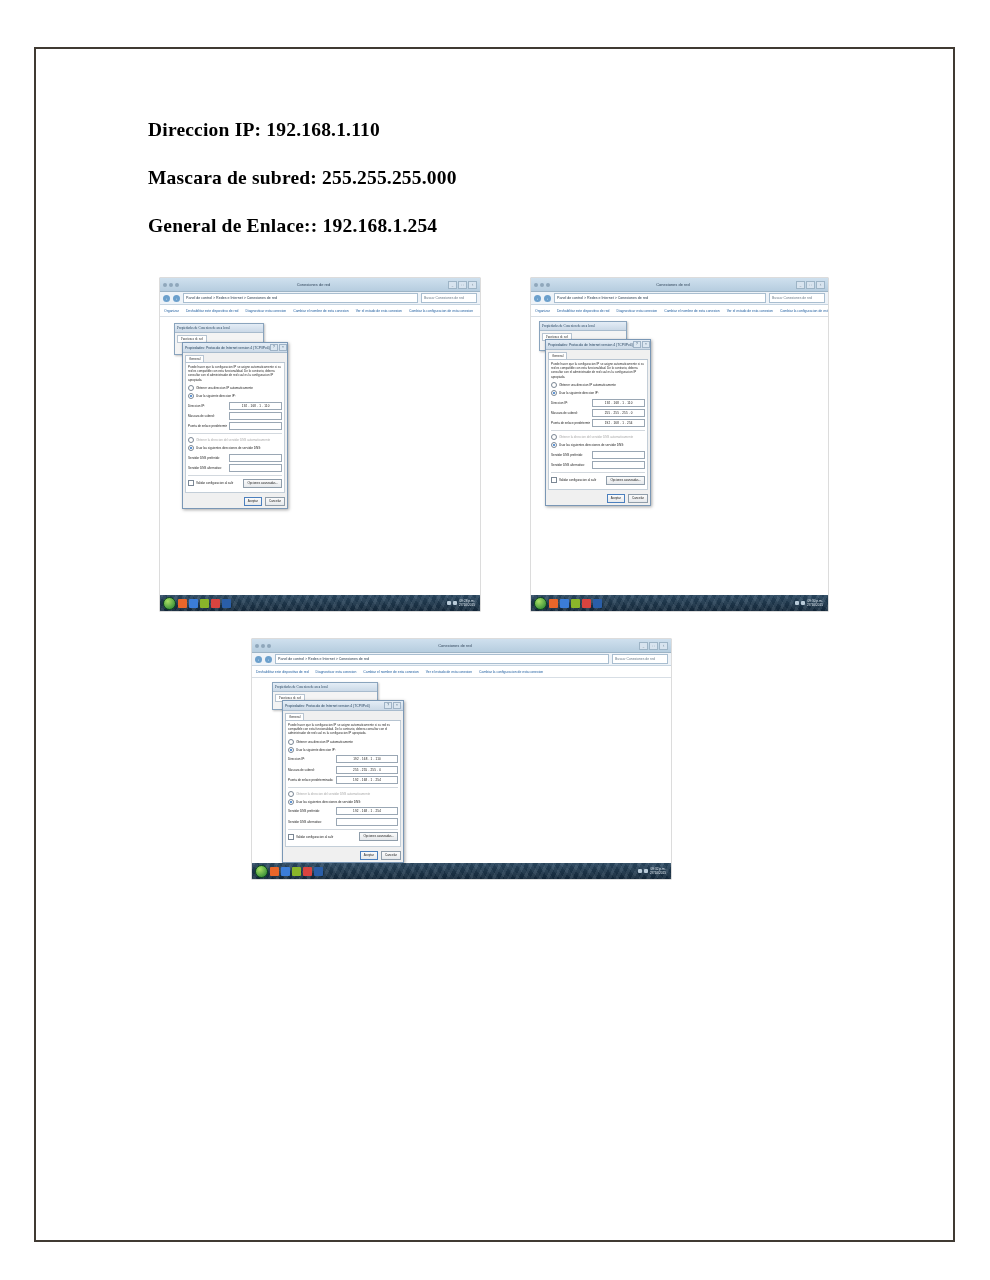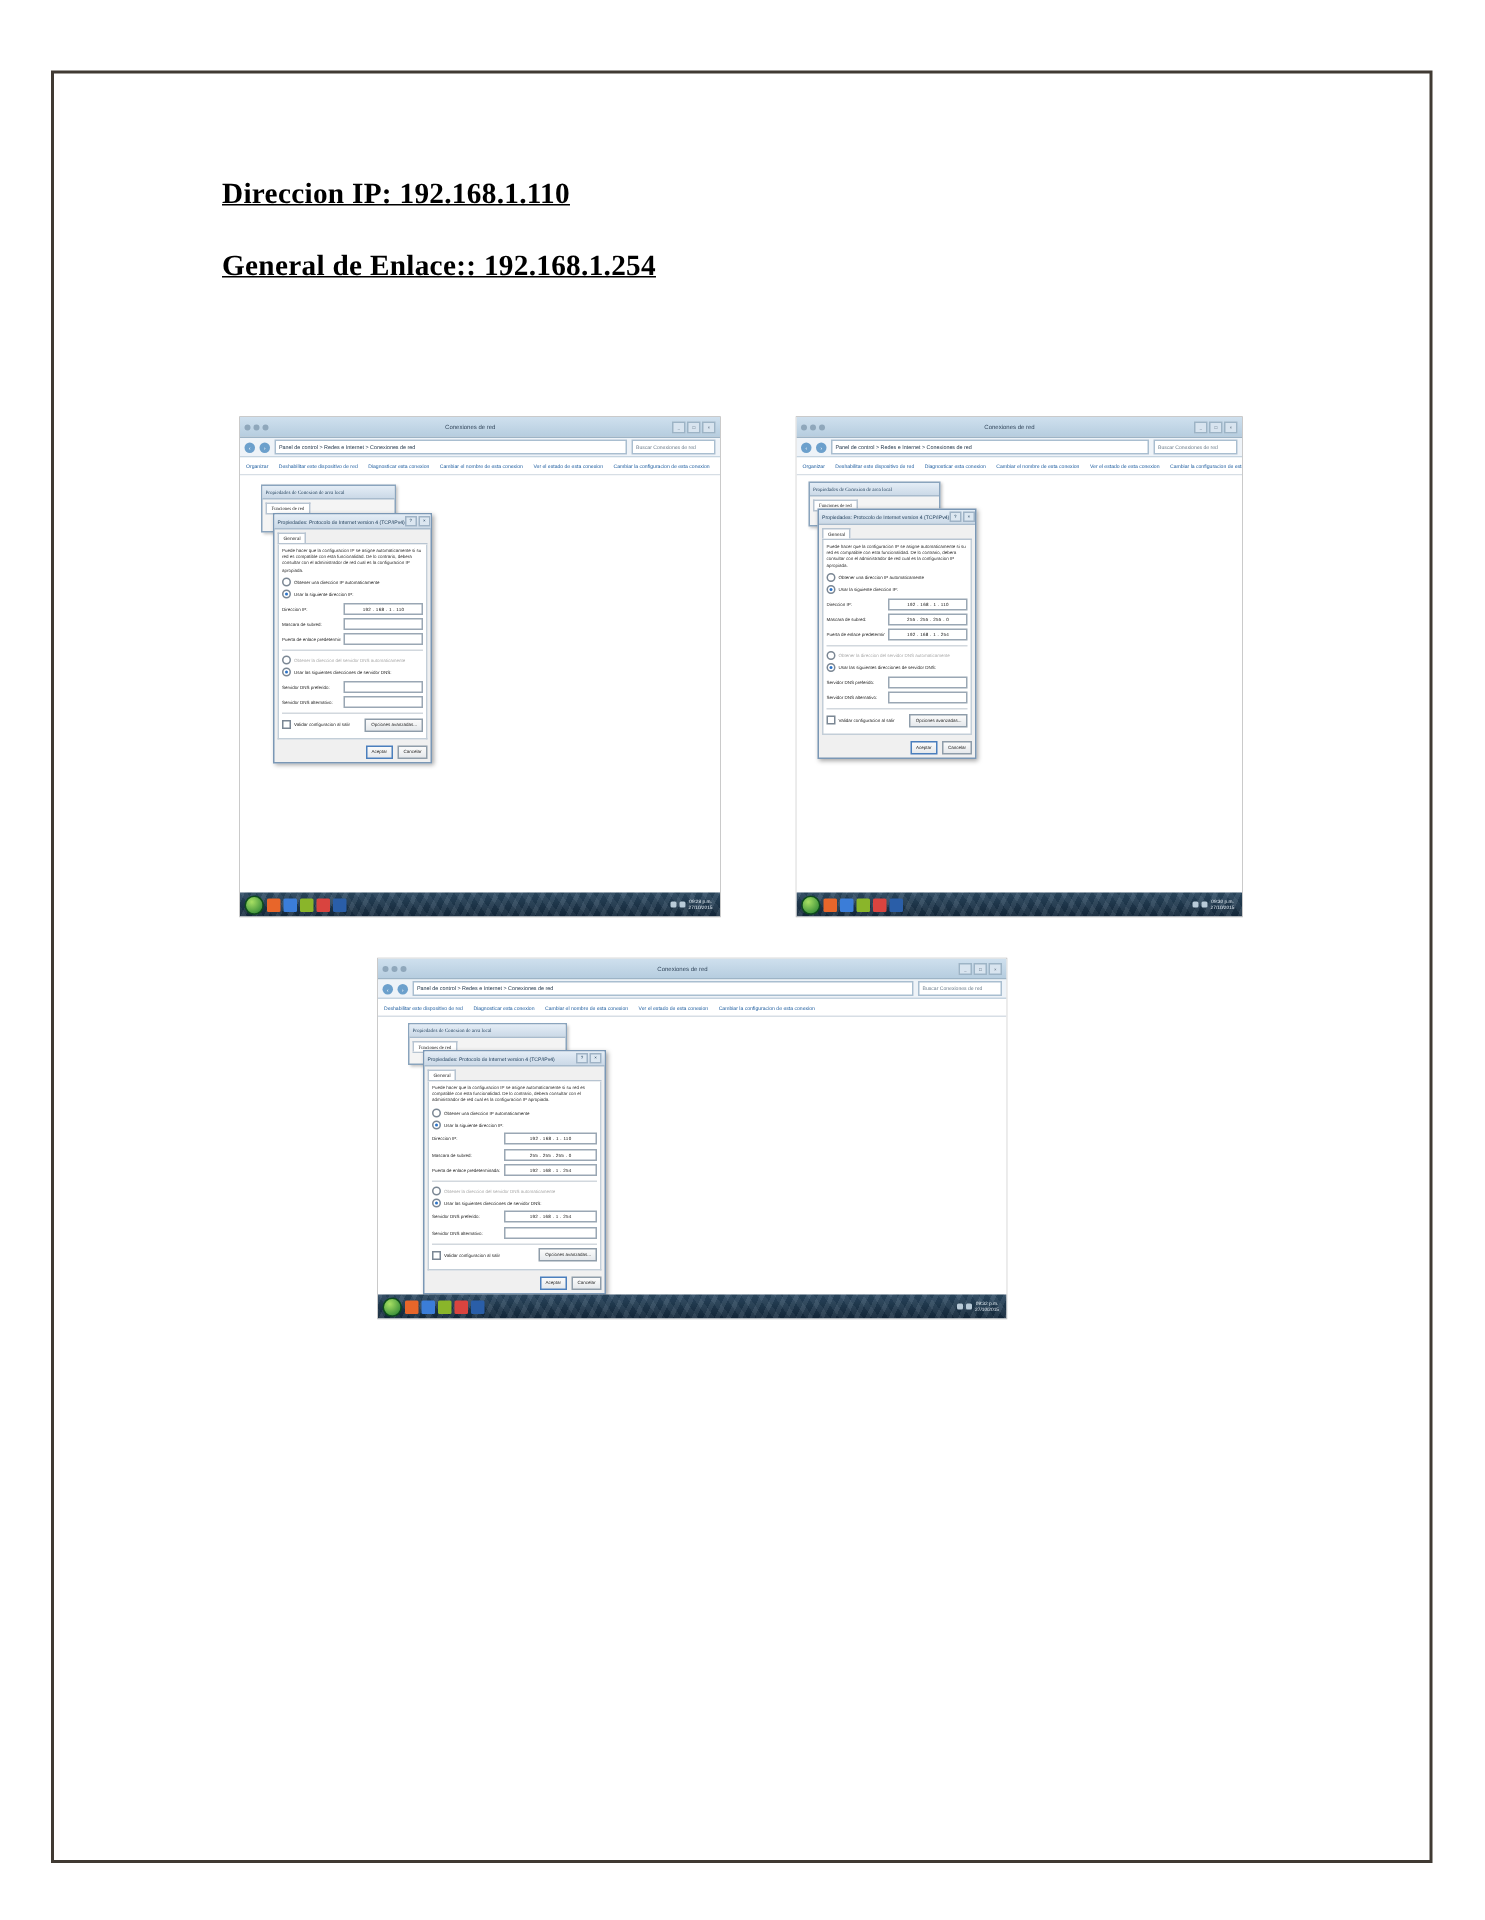--- a/index.html
+++ b/index.html
@@ -29,21 +29,20 @@
     left: 0;
     top: 0;
     width: 100%;
     height: 100%;
   }
   .heading-block {
     position: absolute;
     left: 112px;
     top: 70px;
     width: 700px;
-    text-decoration: underline;
   }
   .heading-line {
     font-family: "Liberation Serif", serif;
     font-weight: bold;
     font-size: 19.5px;
     color: #000000;
     letter-spacing: 0.2px;
     margin-bottom: 26px;
     white-space: nowrap;
   }
@@ -364,20 +363,21 @@
   .dlg-under .dlg-title { height: 8px; }
 </style>
 </head>
 <body>
 
 <div class="page-border">
   <div class="content">
 
     <div class="heading-block">
       <div class="heading-line">Direccion IP: 192.168.1.110</div>
+      <div class="heading-line">Mascara de subred: 255.255.255.000</div>
       <div class="heading-line">General de Enlace:: 192.168.1.254</div>
     </div>
 
     <div class="shot shot-1">
       <div class="bw">
         <div class="bw-titlebar">
           <span class="dot"></span>
           <span class="dot"></span>
           <span class="dot"></span>
           <span class="bw-title">Conexiones de red</span>

